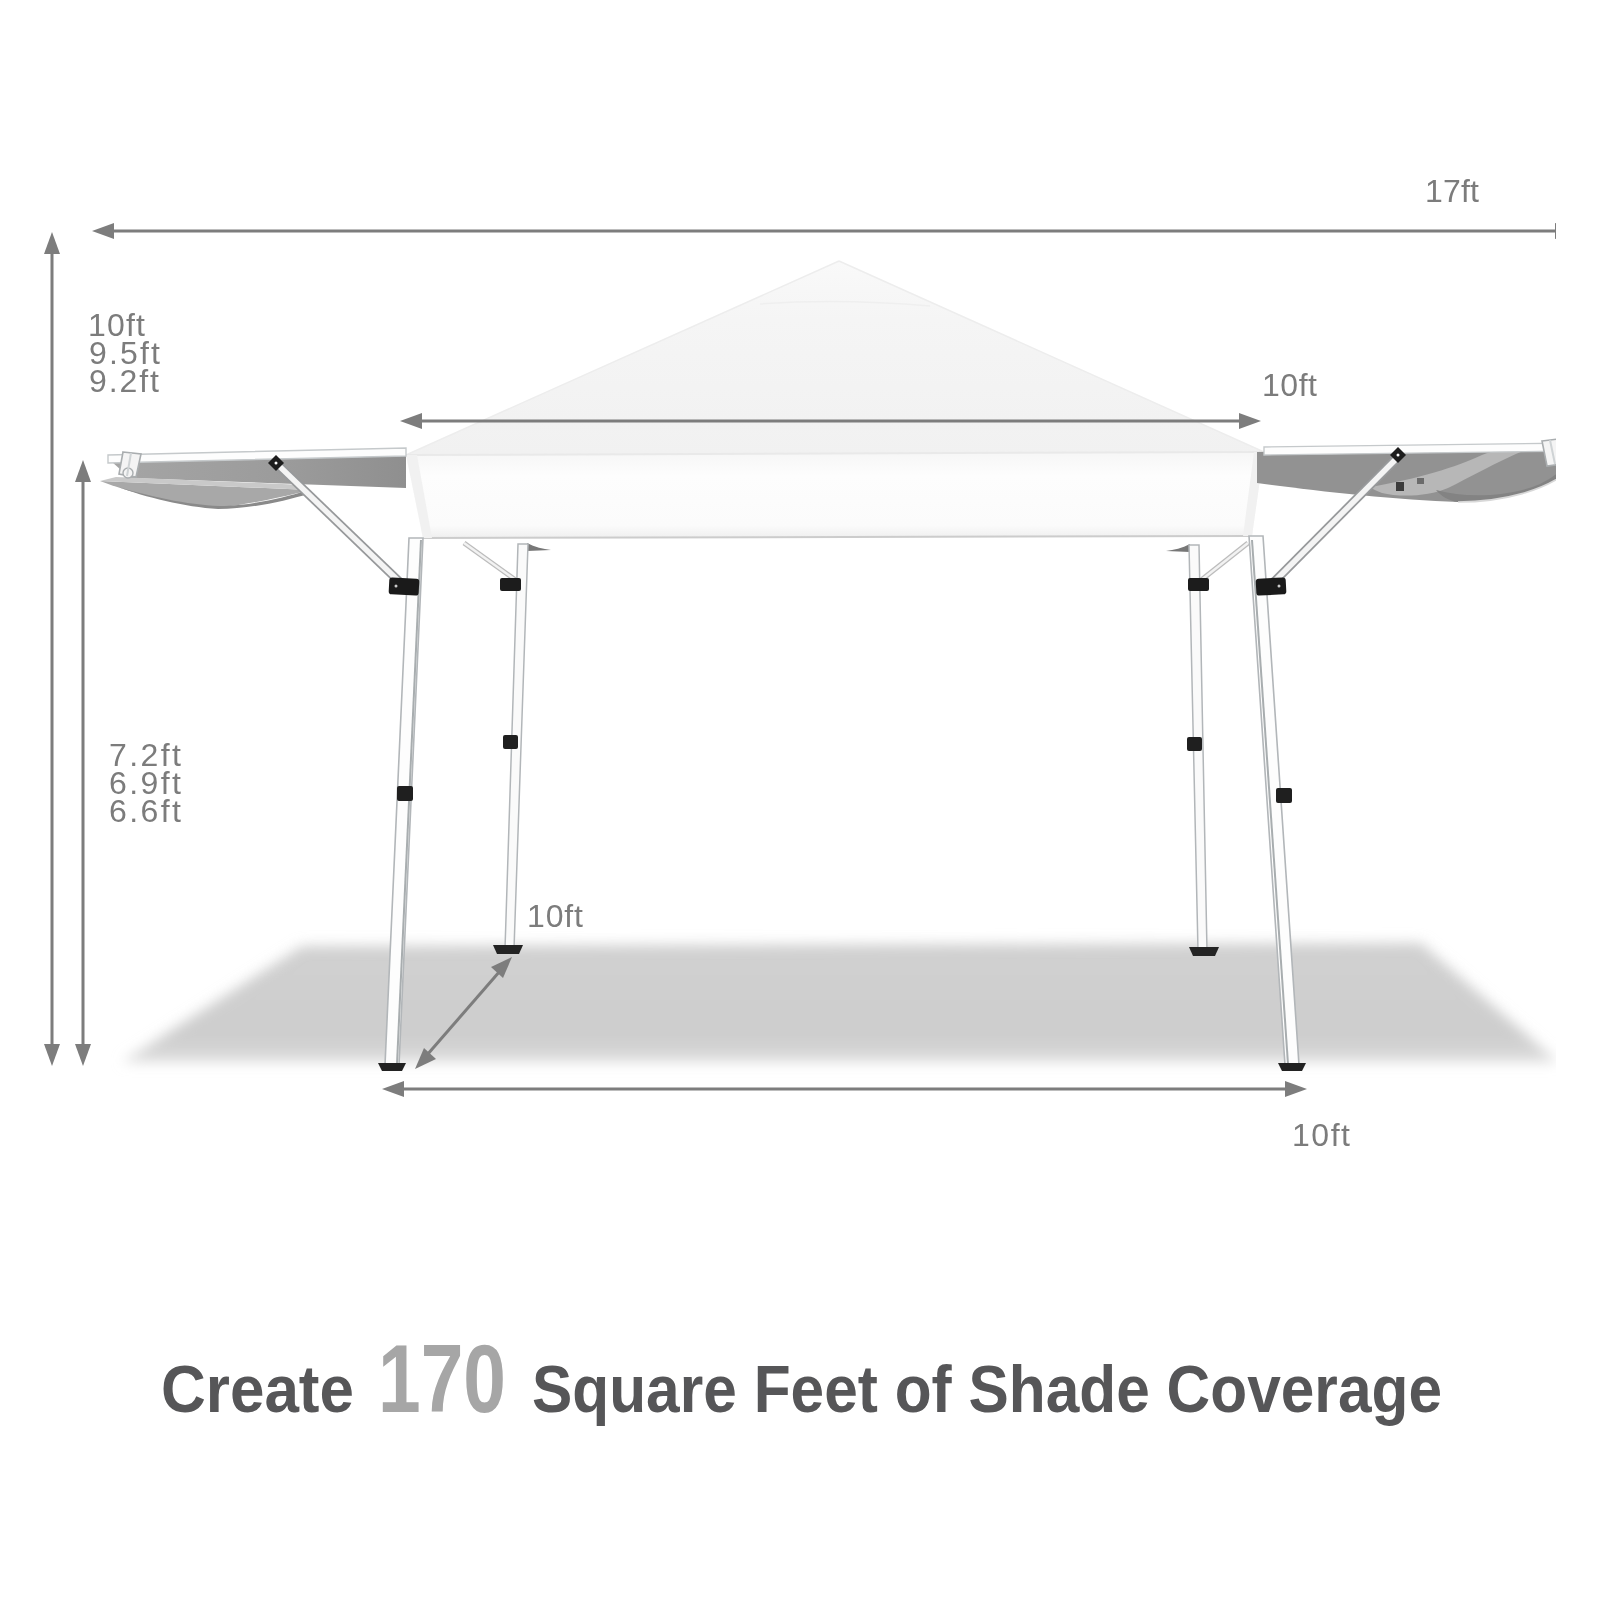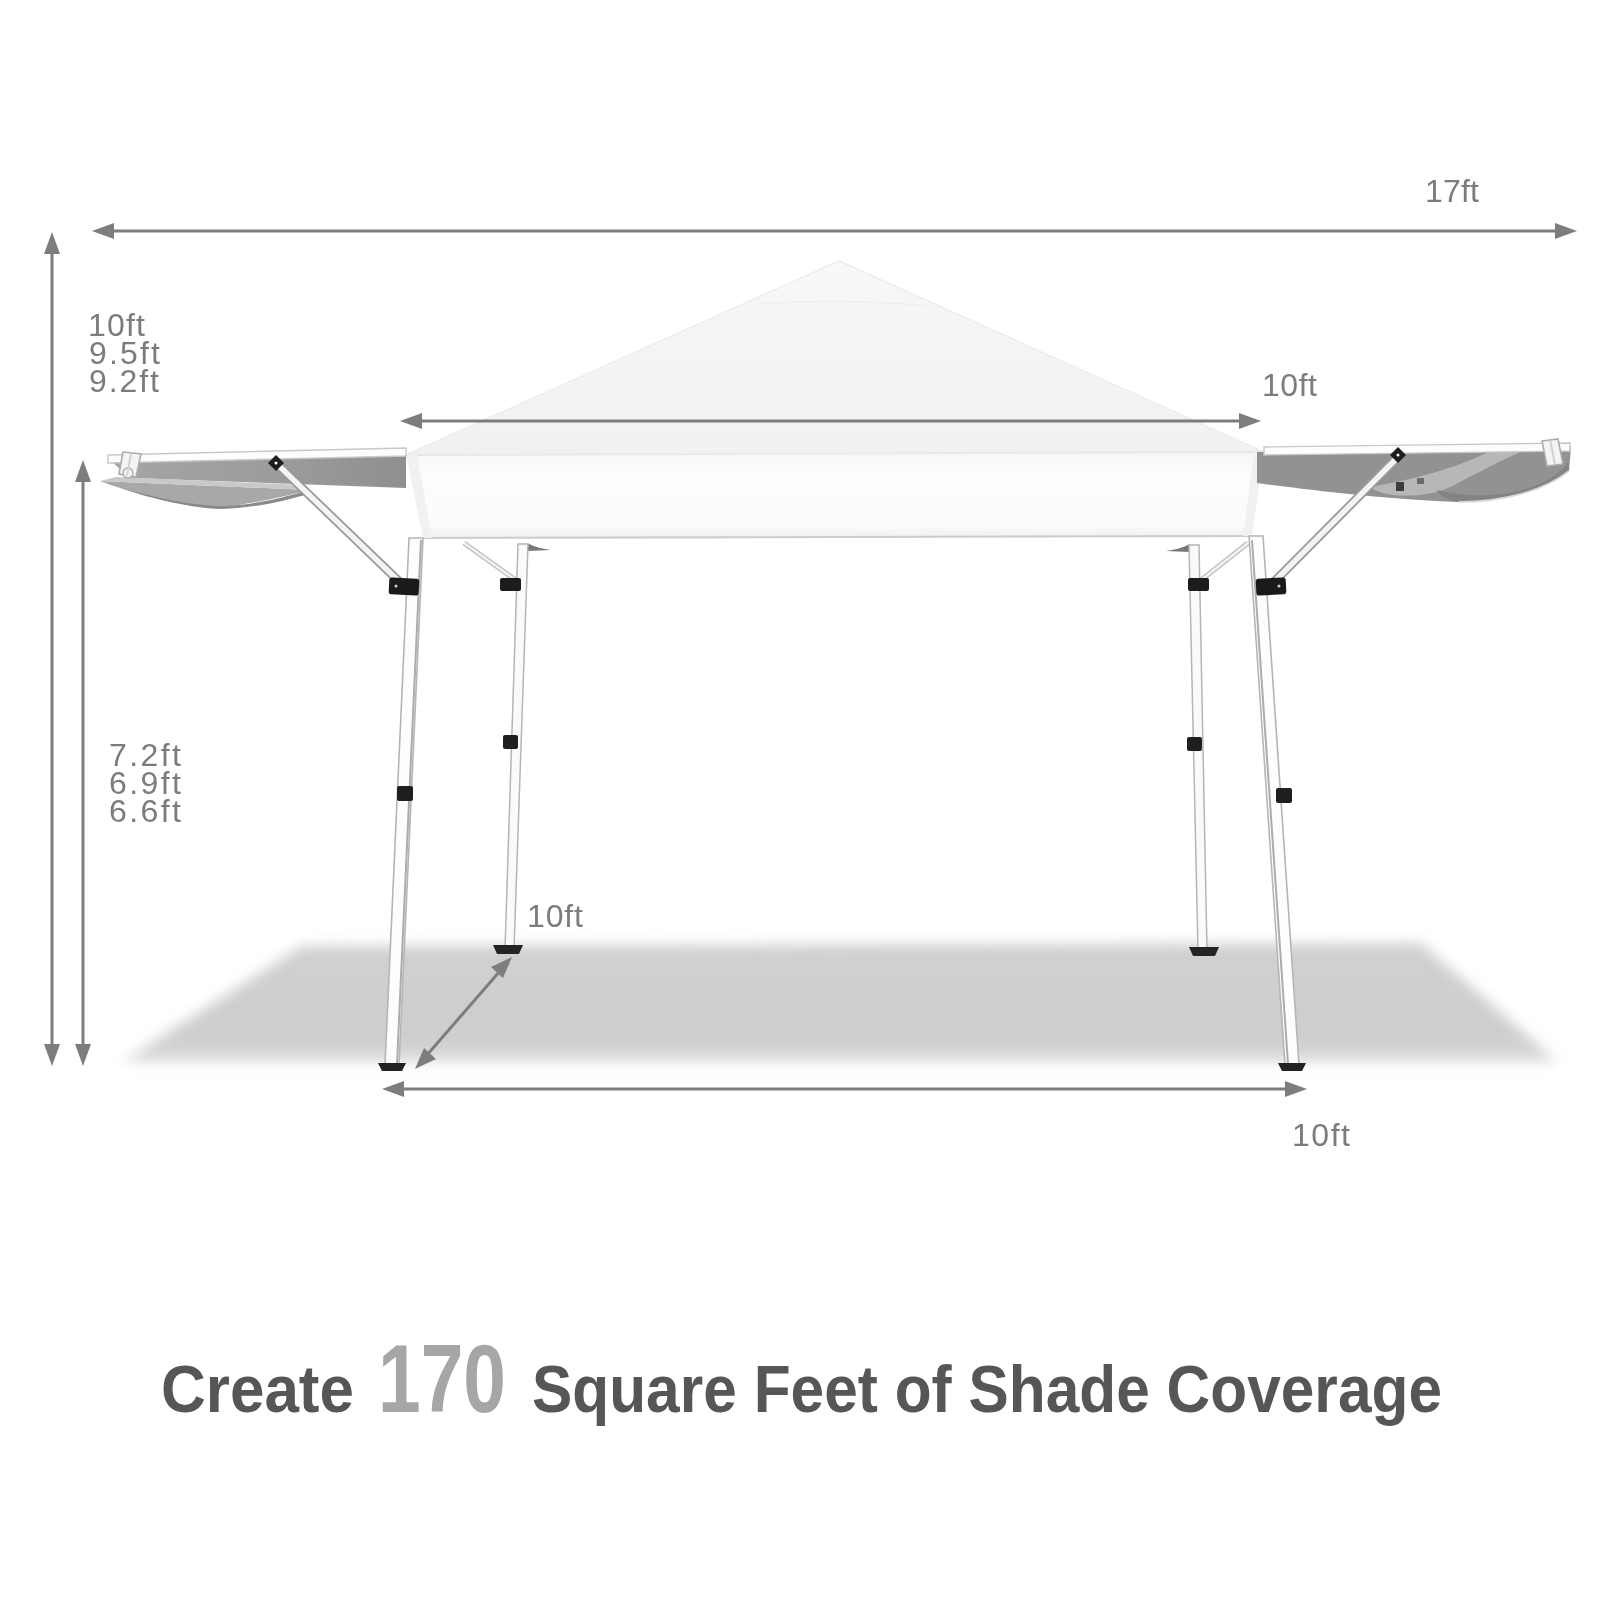--- a/index.html
+++ b/index.html
@@ -1,17 +1,17 @@
 <!DOCTYPE html>
 <html><head>
 <meta charset="utf-8">
 <style>
   html,body{margin:0;padding:0;background:#ffffff;}
   .page{position:relative;width:1556px;height:1600px;background:#ffffff;overflow:hidden;
-        font-family:"Liberation Sans", sans-serif;padding-left:21px;}
+        font-family:"Liberation Sans", sans-serif;}
   svg{position:absolute;left:0;top:0;}
 </style>
 </head>
 <body>
 <div class="page">
 <svg width="1600" height="1600" viewBox="0 0 1600 1600">
   <defs>
     <linearGradient id="shfade" x1="0" y1="940" x2="0" y2="1078" gradientUnits="userSpaceOnUse">
       <stop offset="0" stop-color="#d0d0d0"></stop>
       <stop offset="0.72" stop-color="#cecece"></stop>

